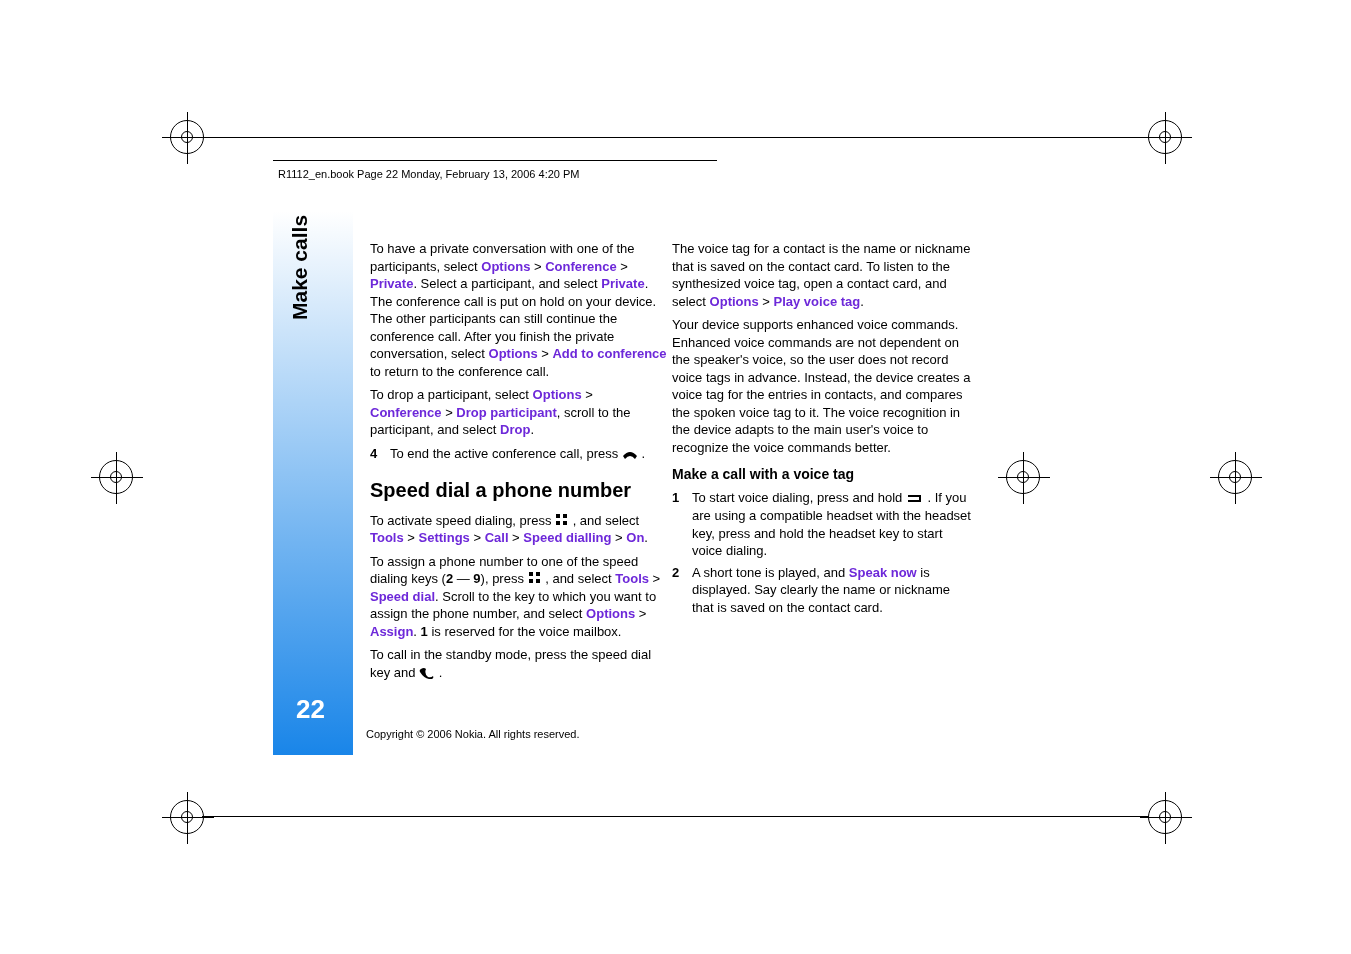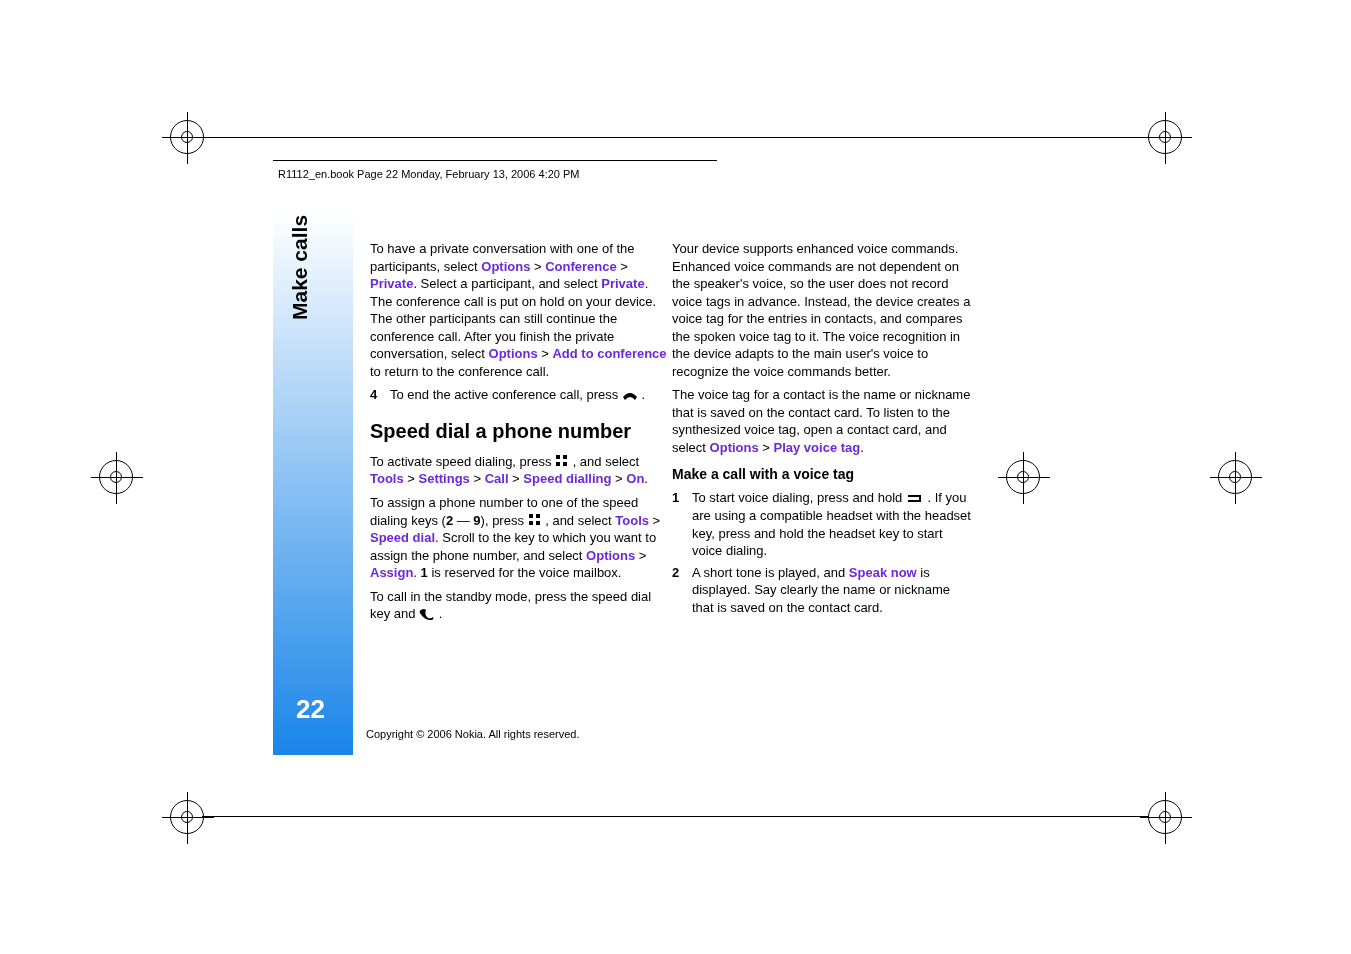--- a/index.html
+++ b/index.html
@@ -134,20 +134,23 @@
   <div class="grad"></div>
   <div class="tab-label">Make calls</div>
   <div class="pagenum">22</div>
   <div class="copyright">Copyright © 2006 Nokia. All rights reserved.</div>
 
   <div class="col left">
     <p>
       <span>To have a private conversation with one of the participants, select </span>
       <span class="link">Options</span><span> &gt; </span><span class="link">Conference</span><span> &gt; </span><span class="link">Private</span><span>. Select a participant, and select </span><span class="link">Private</span><span>. The conference call is put on hold on your device. The other participants can still continue the conference call. After you finish the private conversation, select </span><span class="link">Options</span><span> &gt; </span><span class="link">Add to conference</span><span> to return to the conference call.</span>
     </p>
+    <p>
+      <span>To drop a participant, select </span><span class="link">Options</span><span> &gt; </span><span class="link">Conference</span><span> &gt; </span><span class="link">Drop participant</span><span>, scroll to the participant, and select </span><span class="link">Drop</span><span>.</span>
+    </p>
     <div class="listnum">
       <div class="n">4</div>
       <div class="t">
         <span>To end the active conference call, press </span>
         <svg width="16" height="10">
             <path d="M1 6 Q8 -2 15 6 L13 9 Q8 3 3 9 Z" fill="#000"></path>
           </svg>
         <span>.</span>
       </div>
     </div>
@@ -180,25 +183,25 @@
       <span>To call in the standby mode, press the speed dial key and </span>
       <svg width="16" height="12">
           <path d="M2 2 Q5 0 7 2 Q5 7 9 10 Q12 11 14 9 Q15 11 13 12 Q6 13 1 5 Q0 3 2 2 Z" fill="#000"></path>
         </svg>
       <span>.</span>
     </p>
   </div>
 
   <div class="col right">
 
+    <p>
+      <span>The voice tag for a contact is the name or nickname that is saved on the contact card. To listen to the synthesized voice tag, open a contact card, and select </span><span class="link">Options</span><span> &gt; </span><span class="link">Play voice tag</span><span>.</span>
+    </p>
+
     <p>Your device supports enhanced voice commands. Enhanced voice commands are not dependent on the speaker's voice, so the user does not record voice tags in advance. Instead, the device creates a voice tag for the entries in contacts, and compares the spoken voice tag to it. The voice recognition in the device adapts to the main user's voice to recognize the voice commands better.</p>
-
-    <p>
-      <span>The voice tag for a contact is the name or nickname that is saved on the contact card. To listen to the synthesized voice tag, open a contact card, and select </span><span class="link">Options</span><span> &gt; </span><span class="link">Play voice tag</span><span>.</span>
-    </p>
 
     <h3>Make a call with a voice tag</h3>
 
 
 
     <div class="listnum">
       <div class="n">1</div>
       <div class="t">
         <span>To start voice dialing, press and hold </span>
         <svg width="18" height="10">

